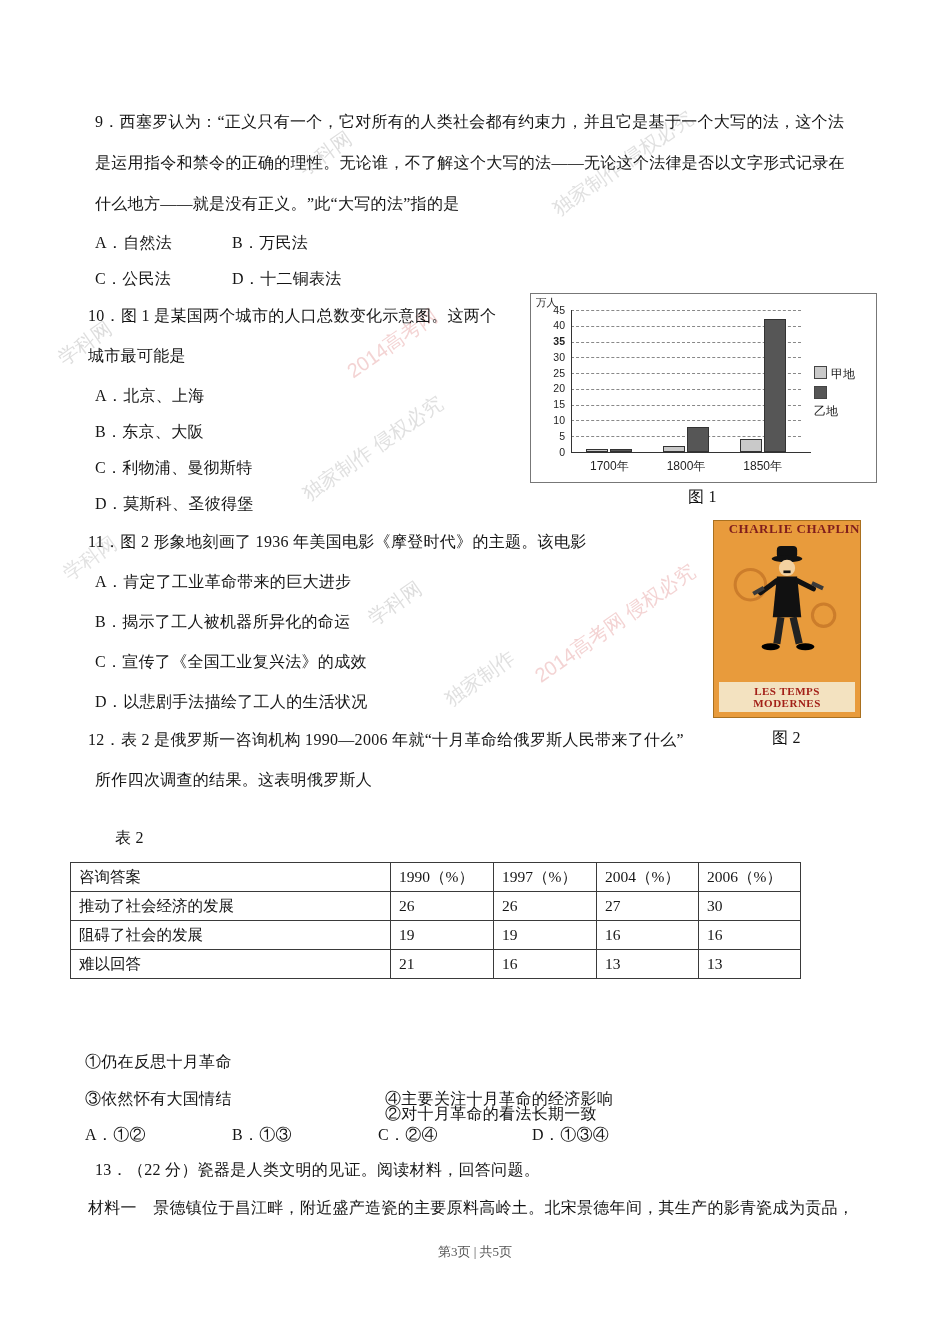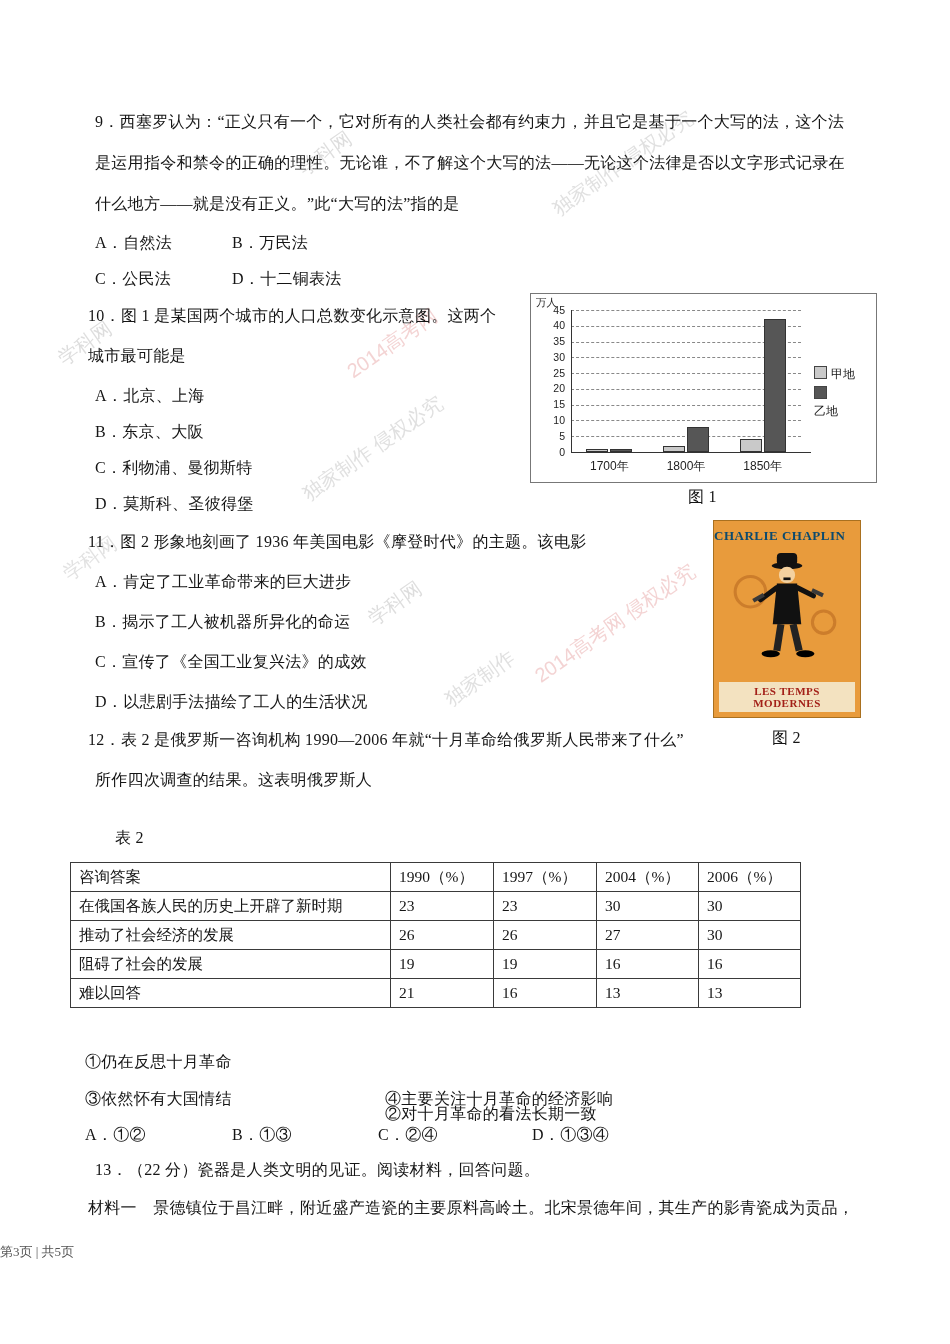--- a/index.html
+++ b/index.html
@@ -22,27 +22,27 @@
   .chart .ytick{position:absolute;width:30px;text-align:right;font-size:10.5px;color:#222;}
   .chart .xtick{position:absolute;font-size:12px;transform:translateX(-50%);color:#222;}
   .chart .bar{position:absolute;box-sizing:border-box;}
   .chart .axis{position:absolute;background:#333;}
   .chart .chart-ylabel{position:absolute;left:5px;top:2px;font-size:10.5px;color:#222;}
   .legend-item{position:absolute;display:flex;align-items:flex-start;gap:4px;font-size:12px;}
   .legend-swatch{width:11px;height:11px;display:inline-block;border:1px solid #444;}
   
   .poster{position:absolute;left:713px;top:520px;width:148px;height:198px;background:#e89b3c;
       border:1px solid #a9701f;box-sizing:border-box;}
-  .poster-title{font-family:"Liberation Serif",serif;font-weight:bold;font-size:13px;color:#0c4a6e;
-      text-align:left;padding-top:7px;letter-spacing:0.5px;}
+  .poster-title{font-family:"Liberation Serif",serif;font-weight:bold;font-size:13px;color:#7f1d1d;
+      text-align:right;letter-spacing:0.5px;}
   .poster svg{display:block;margin:2px auto 0 auto;}
   .poster-banner{position:absolute;left:5px;right:5px;bottom:5px;background:#f3e2c0;color:#a32018;
       font-weight:bold;font-size:11px;text-align:center;padding:3px 16px;
       font-family:"Liberation Serif",serif;letter-spacing:0.5px;}
-  .footer{position:absolute;top:1243px;left:0;width:100%;font-size:13px;color:#555;}
+  .footer{position:absolute;top:1243px;left:0;width:100%;text-align:center;font-size:13px;color:#555;}
 </style>
 </head>
 <body>
 
 <div class="page">
 
   <div id="wm-layer">
       <div class="wm" style="left: 295px; top: 140px; color: rgb(189, 189, 189);">学科网</div>
       <div class="wm" style="left: 540px; top: 150px; color: rgb(194, 194, 194);">独家制作 侵权必究</div>
       <div class="wm" style="left: 55px; top: 330px; color: rgb(189, 189, 189);">学科网</div>
@@ -82,21 +82,21 @@
         <div class="ytick" style="left: 4px; top: 119.944px;">10</div>
         <div class="gl" style="left: 40px; top: 110.667px; width: 230px;"></div>
         <div class="ytick" style="left: 4px; top: 104.167px;">15</div>
         <div class="gl" style="left: 40px; top: 94.8889px; width: 230px;"></div>
         <div class="ytick" style="left: 4px; top: 88.3889px;">20</div>
         <div class="gl" style="left: 40px; top: 79.1111px; width: 230px;"></div>
         <div class="ytick" style="left: 4px; top: 72.6111px;">25</div>
         <div class="gl" style="left: 40px; top: 63.3333px; width: 230px;"></div>
         <div class="ytick" style="left: 4px; top: 56.8333px;">30</div>
         <div class="gl" style="left: 40px; top: 47.5556px; width: 230px;"></div>
-        <div class="ytick" style="left: 4px; top: 41.0556px;">35</div>
+        <div class="ytick" style="left: 4px; top: 41.0556px; font-weight: bold;">35</div>
         <div class="gl" style="left: 40px; top: 31.7778px; width: 230px;"></div>
         <div class="ytick" style="left: 4px; top: 25.2778px;">40</div>
         <div class="gl" style="left: 40px; top: 16px; width: 230px;"></div>
         <div class="ytick" style="left: 4px; top: 9.5px;">45</div>
         <div class="axis" style="left: 40px; top: 16px; width: 1px; height: 142px;"></div>
         <div class="axis" style="left: 40px; top: 158px; width: 240px; height: 1px;"></div>
         <div class="bar" style="left: 55.3333px; width: 22px; top: 154.844px; height: 3.15556px; background: rgb(201, 201, 201); border: 1px solid rgb(51, 51, 51);"></div>
         <div class="bar" style="left: 79.3333px; width: 22px; top: 154.844px; height: 3.15556px; background: rgb(86, 86, 86); border: 1px solid rgb(51, 51, 51);"></div>
         <div class="xtick" style="left: 78.3333px; top: 164px;">1700年</div>
         <div class="bar" style="left: 132px; width: 22px; top: 151.689px; height: 6.31111px; background: rgb(201, 201, 201); border: 1px solid rgb(51, 51, 51);"></div>
@@ -165,27 +165,20 @@
           <tr id="survey-head">
             <th>咨询答案</th>
             <th>1990（%）</th>
             <th>1997（%）</th>
             <th>2004（%）</th>
             <th>2006（%）</th>
           </tr>
         </thead>
       <tbody id="survey-body">
           <tr>
-            <td>在俄国各族人民的历史上开辟了新时期</td>
-            <td>23</td>
-            <td>23</td>
-            <td>30</td>
-            <td>30</td>
-          </tr>
-          <tr>
             <td>推动了社会经济的发展</td>
             <td>26</td>
             <td>26</td>
             <td>27</td>
             <td>30</td>
           </tr>
           <tr>
             <td>阻碍了社会的发展</td>
             <td>19</td>
             <td>19</td>

